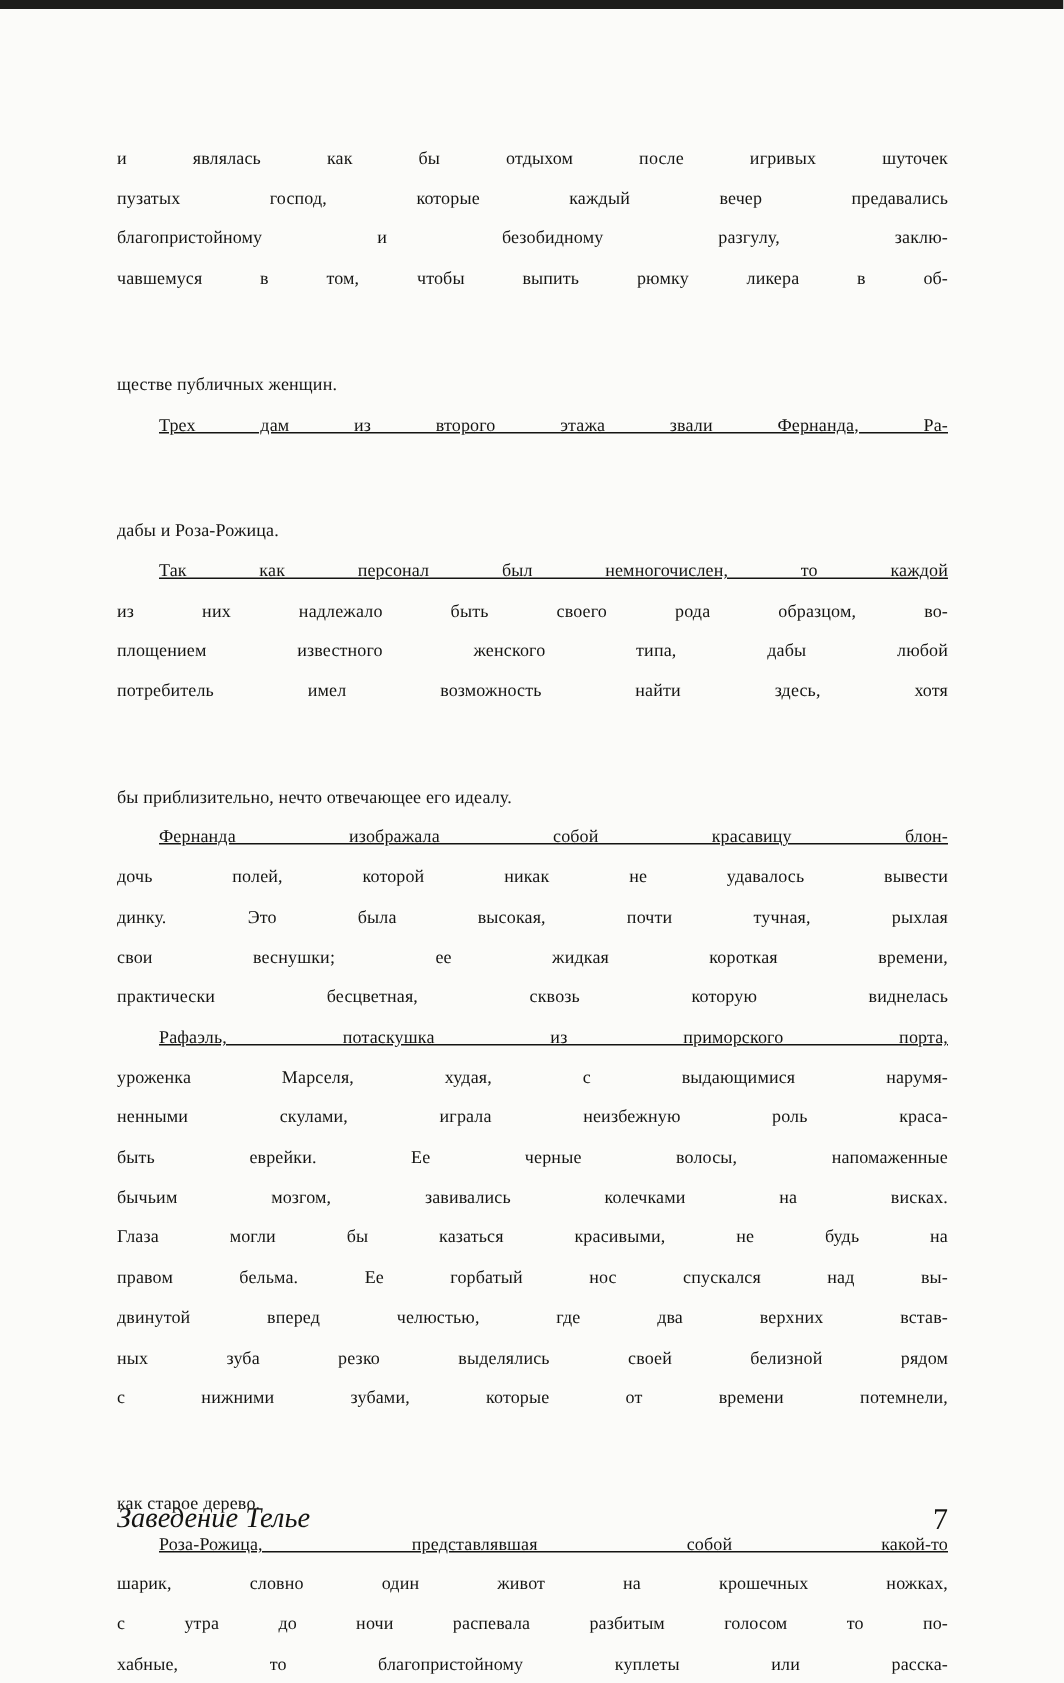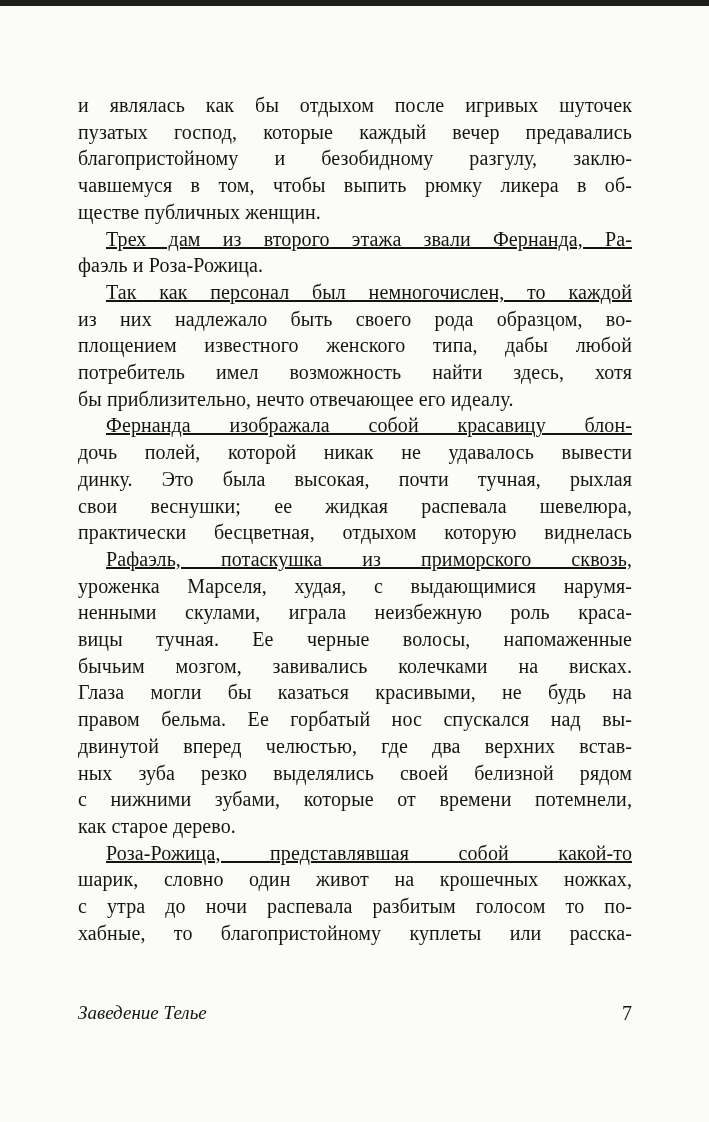--- a/index.html
+++ b/index.html
@@ -20,34 +20,35 @@
     top: 0;
     left: 0;
     width: 709px;
     height: 6px;
   }
   .text-block {
     position: absolute;
     left: 78px;
     top: 92px;
     width: 554px;
-    font-size: 20px;
+    font-size: 12px;
     line-height: 26.7px;
     letter-spacing: 0.1px;
   }
   .paragraph {
     margin: 0;
   }
   .line {
     text-align: justify;
     text-align-last: justify;
   }
   .line.last {
     text-align: center;
     text-align-last: left;
+    margin-top: 44px;
   }
   .line.indent {
     text-indent: 28px;
     text-decoration: underline;
   }
   .footer {
     position: absolute;
     left: 78px;
     top: 1002px;
     width: 554px;
@@ -71,41 +72,41 @@
 <div class="text-block">
     <div class="paragraph">
       <div class="line">и являлась как бы отдыхом после игривых шуточек</div>
       <div class="line">пузатых господ, которые каждый вечер предавались</div>
       <div class="line">благопристойному и безобидному разгулу, заклю-</div>
       <div class="line">чавшемуся в том, чтобы выпить рюмку ликера в об-</div>
       <div class="line last">ществе публичных женщин.</div>
     </div>
     <div class="paragraph">
       <div class="line indent">Трех дам из второго этажа звали Фернанда, Ра-</div>
-      <div class="line last">фаэль и Роза-Рожица.</div>
+      <div class="line last">дабы и Роза-Рожица.</div>
     </div>
     <div class="paragraph">
       <div class="line indent">Так как персонал был немногочислен, то каждой</div>
       <div class="line">из них надлежало быть своего рода образцом, во-</div>
       <div class="line">площением известного женского типа, дабы любой</div>
       <div class="line">потребитель имел возможность найти здесь, хотя</div>
       <div class="line last">бы приблизительно, нечто отвечающее его идеалу.</div>
     </div>
     <div class="paragraph">
       <div class="line indent">Фернанда изображала собой красавицу блон-</div>
       <div class="line">дочь полей, которой никак не удавалось вывести</div>
       <div class="line">динку. Это была высокая, почти тучная, рыхлая</div>
-      <div class="line">свои веснушки; ее жидкая распевала шевелюра,</div>
-      <div class="line">практически бесцветная, отдыхом которую виднелась</div>
+      <div class="line">свои веснушки; ее жидкая короткая времени,</div>
+      <div class="line">практически бесцветная, сквозь которую виднелась</div>
     </div>
     <div class="paragraph">
-      <div class="line indent">Рафаэль, потаскушка из приморского сквозь,</div>
+      <div class="line indent">Рафаэль, потаскушка из приморского порта,</div>
       <div class="line">уроженка Марселя, худая, с выдающимися нарумя-</div>
       <div class="line">ненными скулами, играла неизбежную роль краса-</div>
-      <div class="line">вицы тучная. Ее черные волосы, напомаженные</div>
+      <div class="line">быть еврейки. Ее черные волосы, напомаженные</div>
       <div class="line">бычьим мозгом, завивались колечками на висках.</div>
       <div class="line">Глаза могли бы казаться красивыми, не будь на</div>
       <div class="line">правом бельма. Ее горбатый нос спускался над вы-</div>
       <div class="line">двинутой вперед челюстью, где два верхних встав-</div>
       <div class="line">ных зуба резко выделялись своей белизной рядом</div>
       <div class="line">с нижними зубами, которые от времени потемнели,</div>
       <div class="line last">как старое дерево.</div>
     </div>
     <div class="paragraph">
       <div class="line indent">Роза-Рожица, представлявшая собой какой-то</div>

